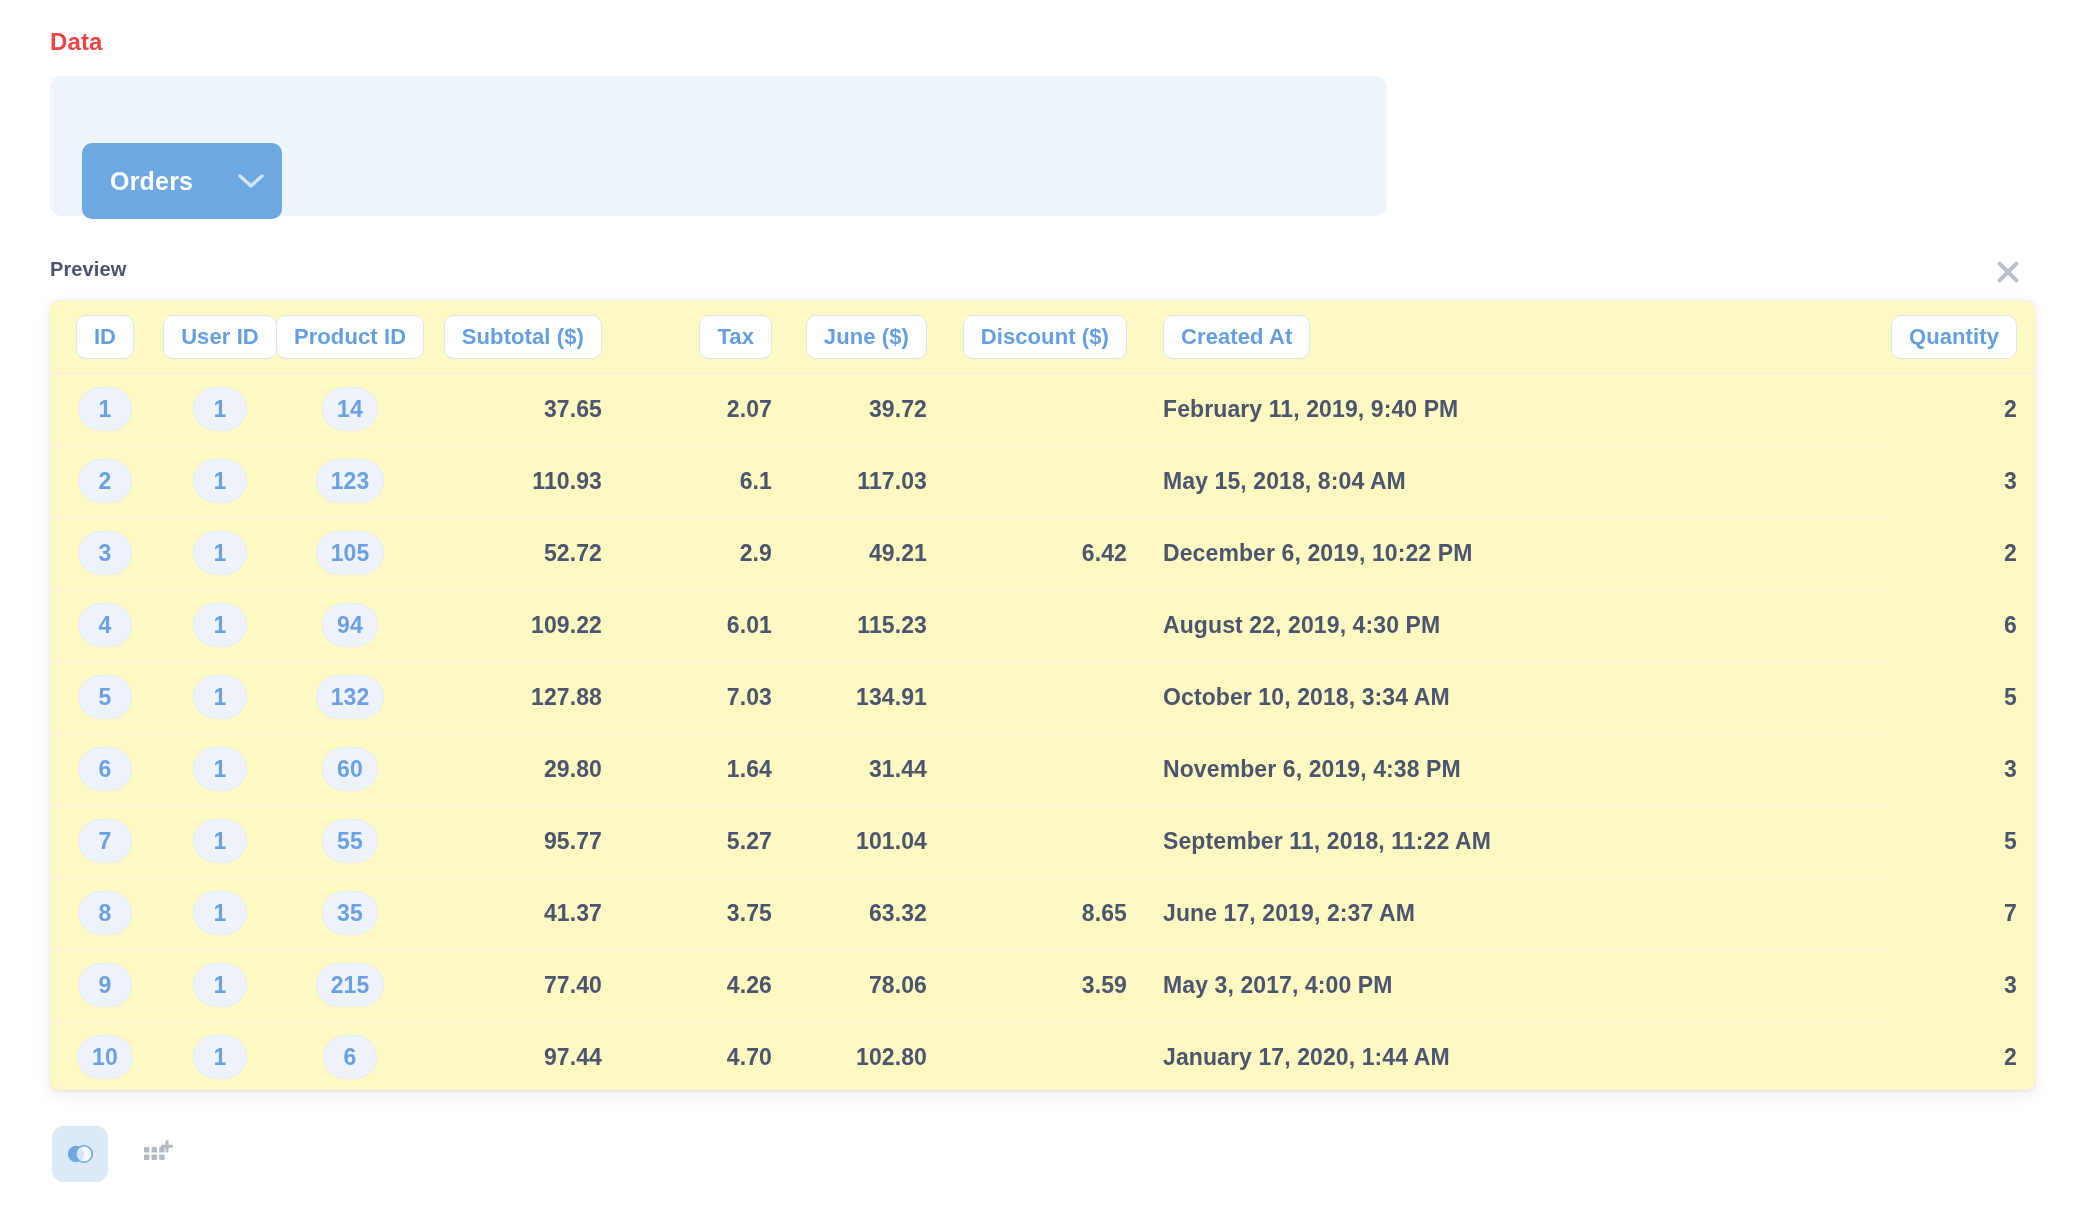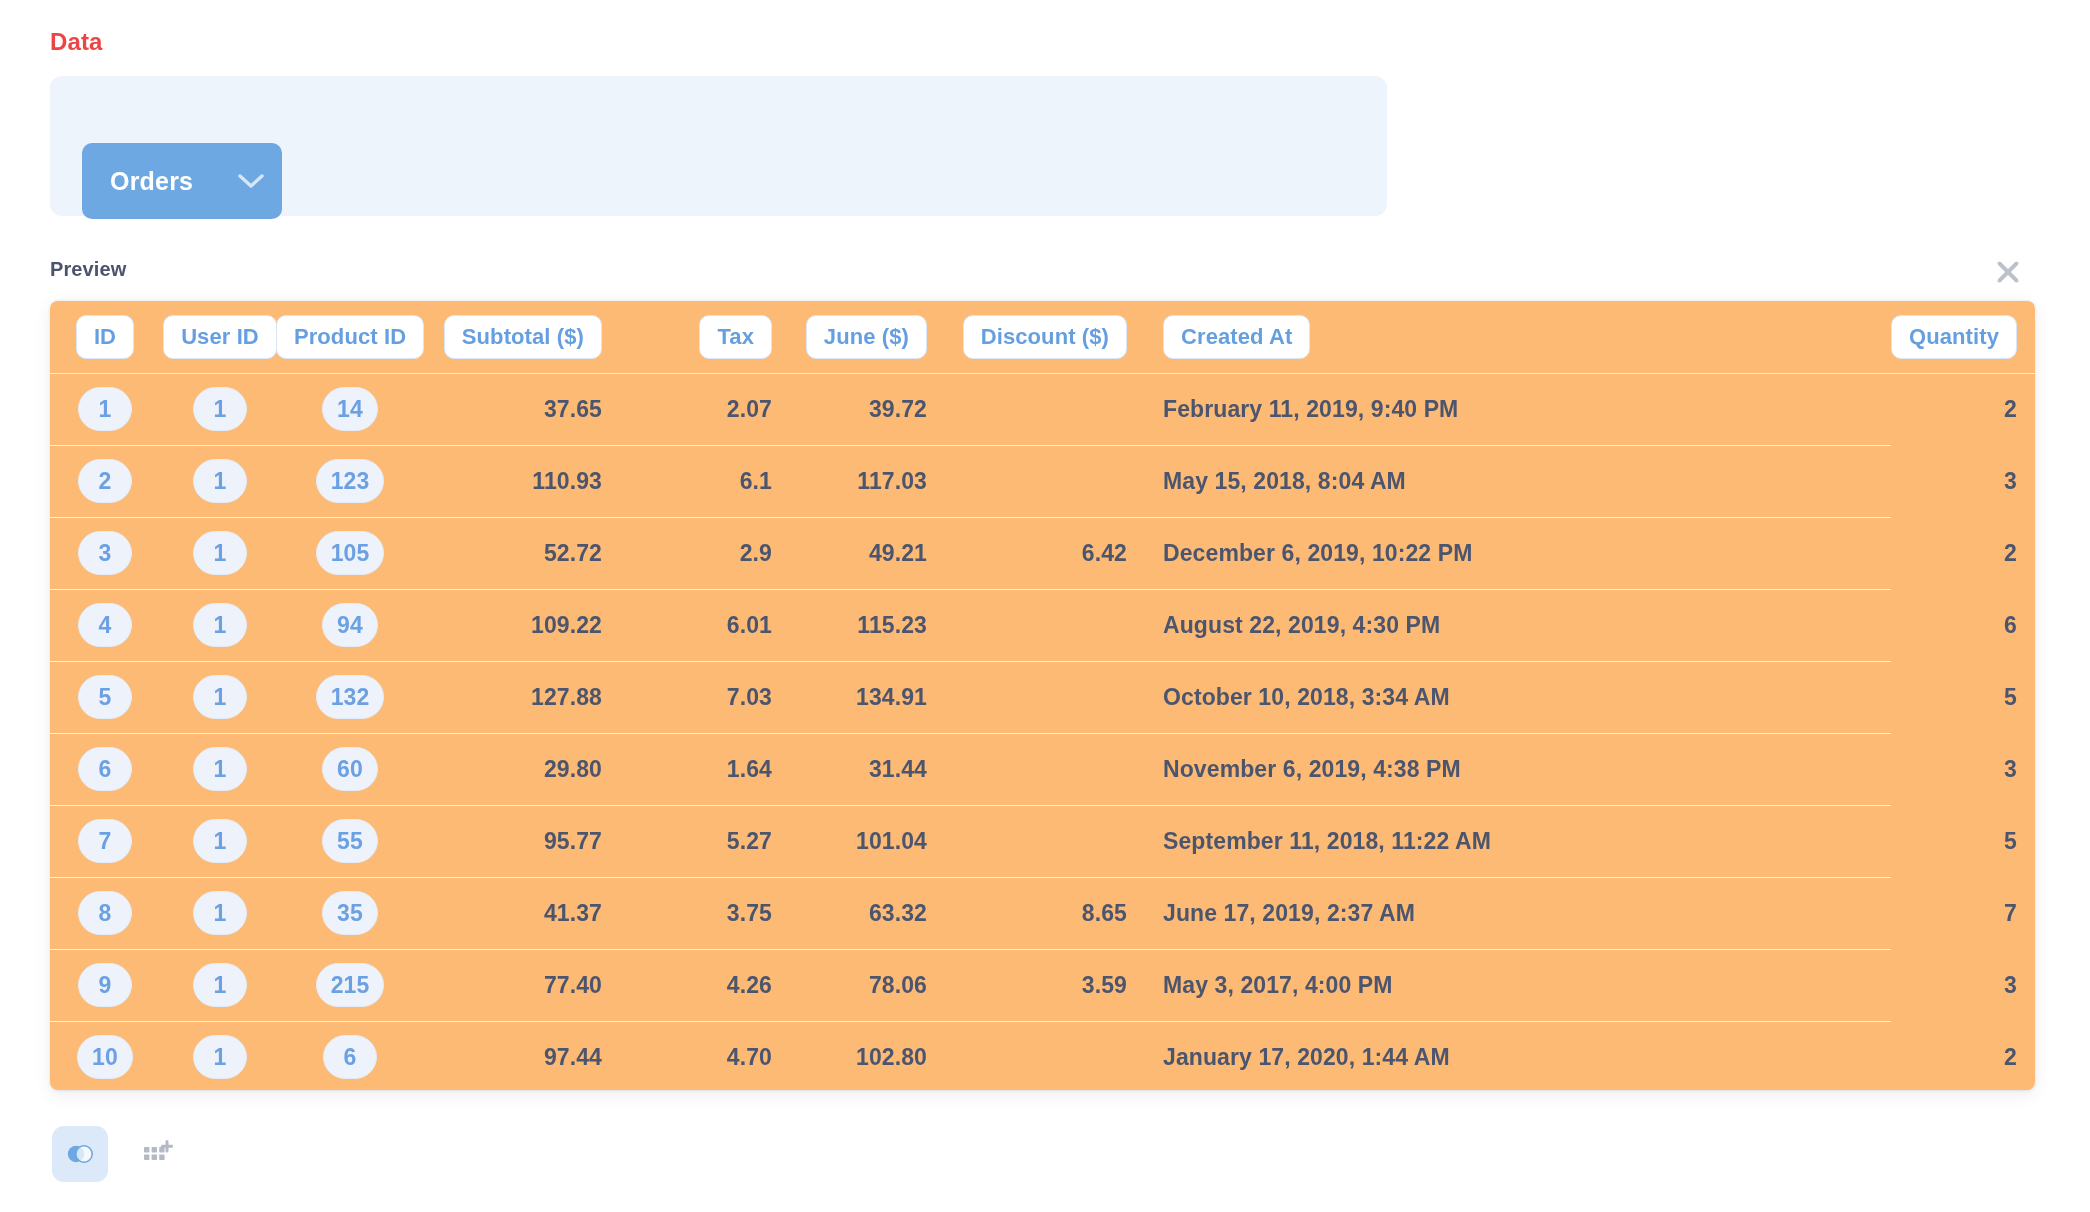--- a/index.html
+++ b/index.html
@@ -75,21 +75,21 @@
     width: 40px; height: 40px;
     display: flex; align-items: center; justify-content: center;
     cursor: pointer;
   }
 
   
   .table-card {
     position: absolute;
     left: 50px; top: 300px;
     width: 1985px; height: 790px;
-    background: #fdba74;
+    background: #fef9c3;
     border-radius: 8px;
     box-shadow: 0 1px 3px rgba(20,30,60,0.10), 0 5px 18px rgba(20,30,60,0.07);
     border-top: 1px solid #f0f1f4;
     overflow: hidden;
   }
 
   table.preview-table {
     width: 100%;
     border-collapse: collapse;
     table-layout: fixed;

